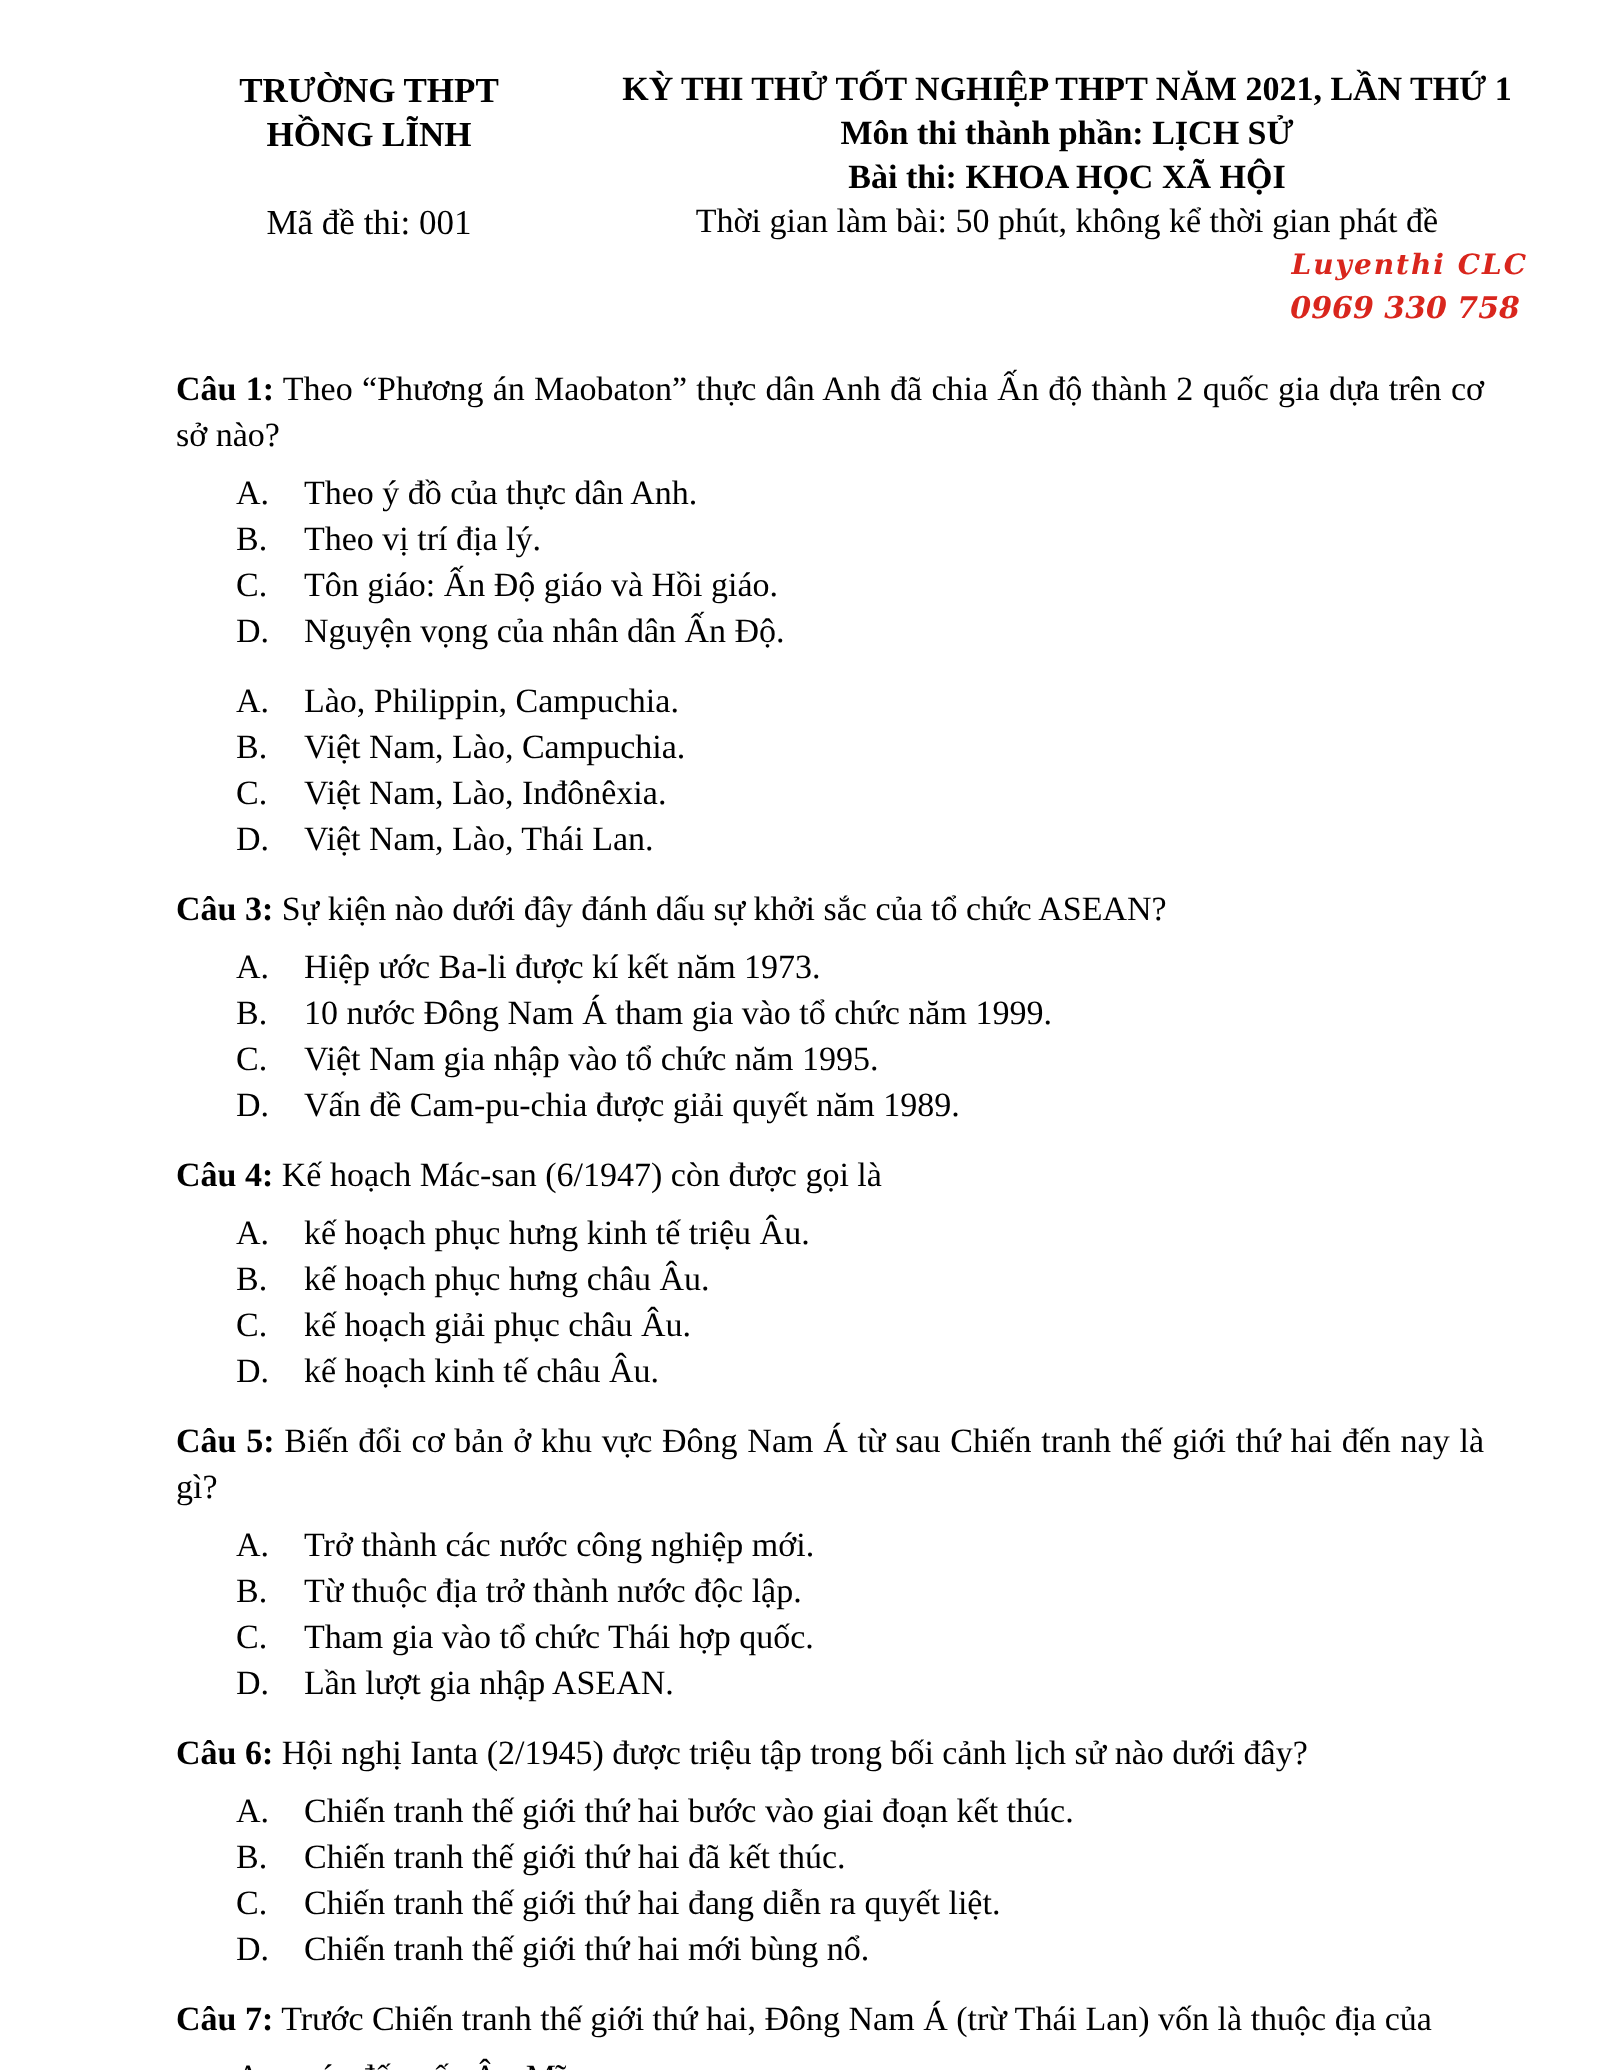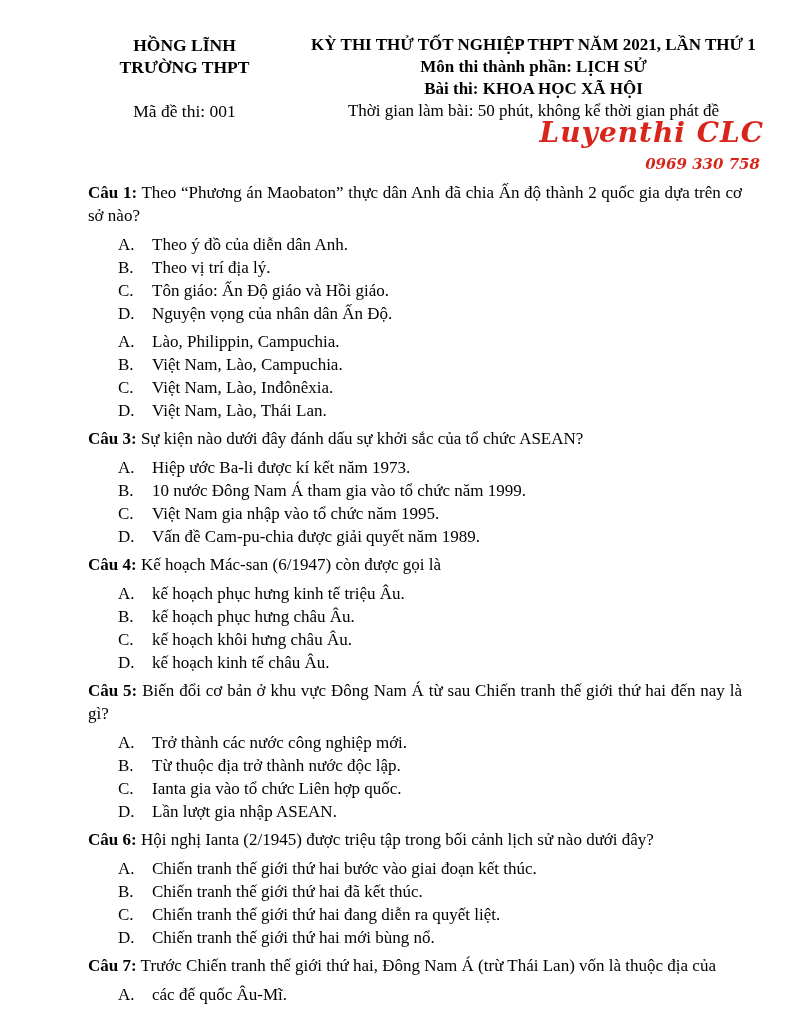--- a/index.html
+++ b/index.html
@@ -36,36 +36,35 @@
   
   .brand {
     text-align: right;
     padding-right: 36px;
     font-family: "DejaVu Serif", serif;
     font-style: italic;
     font-weight: bold;
     margin-top: -2px;
   }
   .brand-name {
-    font-size: 28px;
+    font-size: 14px;
     line-height: 26px;
     letter-spacing: 1px;
   }
   .brand-phone {
     font-size: 15px;
     line-height: 17px;
     padding-right: 4px;
-    margin-top: 10px;
   }
 
   
   .main {
     padding: 8px 58px 0 88px;
   }
-  .question { margin: 0 0 5px 0; }
+  .question { margin: 12px 0 5px 0; }
   .stem {
     margin: 0 0 6px 0;
     font-size: 17px;
     line-height: 23px;
     text-align: justify;
   }
   .qlabel { font-weight: bold; }
   .options { margin-left: 30px; }
   .option {
     display: flex;
@@ -78,22 +77,22 @@
   }
   .otext { flex: 1; }
 </style>
 </head>
 <body>
 
 <div class="page">
 
   <div class="header">
     <div class="h-left">
+      <div class="bold">TRƯỜNG THPT</div>
       <div class="bold">HỒNG LĨNH</div>
-      <div class="bold">TRƯỜNG THPT</div>
       <div class="h-gap"></div>
       <div>Mã đề thi: 001</div>
     </div>
     <div class="h-right">
       <div class="bold">KỲ THI THỬ TỐT NGHIỆP THPT NĂM 2021, LẦN THỨ 1</div>
       <div class="bold">Môn thi thành phần: LỊCH SỬ</div>
       <div class="bold">Bài thi: KHOA HỌC XÃ HỘI</div>
       <div>Thời gian làm bài: 50 phút, không kể thời gian phát đề</div>
     </div>
   </div>
@@ -103,21 +102,21 @@
     <div class="brand-phone">0969 330 758</div>
   </div>
 
   <div class="main">
 
     <section class="question">
       <p class="stem"><span class="qlabel">Câu 1:</span> <span>Theo “Phương án Maobaton” thực dân Anh đã chia Ấn độ thành 2 quốc gia dựa trên cơ sở nào?</span></p>
       <div class="options">
         <div class="option">
             <span class="letter">A.</span>
-            <span class="otext">Theo ý đồ của diễn dân Anh.</span>
+            <span class="otext">Theo ý đồ của thực dân Anh.</span>
           </div>
         <div class="option">
             <span class="letter">B.</span>
             <span class="otext">Theo vị trí địa lý.</span>
           </div>
         <div class="option">
             <span class="letter">C.</span>
             <span class="otext">Tôn giáo: Ấn Độ giáo và Hồi giáo.</span>
           </div>
         <div class="option">
@@ -176,21 +175,21 @@
         <div class="option">
             <span class="letter">A.</span>
             <span class="otext">kế hoạch phục hưng kinh tế triệu Âu.</span>
           </div>
         <div class="option">
             <span class="letter">B.</span>
             <span class="otext">kế hoạch phục hưng châu Âu.</span>
           </div>
         <div class="option">
             <span class="letter">C.</span>
-            <span class="otext">kế hoạch khôi hưng châu Âu.</span>
+            <span class="otext">kế hoạch giải phục châu Âu.</span>
           </div>
         <div class="option">
             <span class="letter">D.</span>
             <span class="otext">kế hoạch kinh tế châu Âu.</span>
           </div>
       </div>
     </section>
 
     <section class="question">
       <p class="stem"><span class="qlabel">Câu 5:</span> <span>Biến đổi cơ bản ở khu vực Đông Nam Á từ sau Chiến tranh thế giới thứ hai đến nay là gì?</span></p>
@@ -198,21 +197,21 @@
         <div class="option">
             <span class="letter">A.</span>
             <span class="otext">Trở thành các nước công nghiệp mới.</span>
           </div>
         <div class="option">
             <span class="letter">B.</span>
             <span class="otext">Từ thuộc địa trở thành nước độc lập.</span>
           </div>
         <div class="option">
             <span class="letter">C.</span>
-            <span class="otext">Ianta gia vào tổ chức Liên hợp quốc.</span>
+            <span class="otext">Tham gia vào tổ chức Thái hợp quốc.</span>
           </div>
         <div class="option">
             <span class="letter">D.</span>
             <span class="otext">Lần lượt gia nhập ASEAN.</span>
           </div>
       </div>
     </section>
 
     <section class="question">
       <p class="stem"><span class="qlabel">Câu 6:</span> <span>Hội nghị Ianta (2/1945) được triệu tập trong bối cảnh lịch sử nào dưới đây?</span></p>

